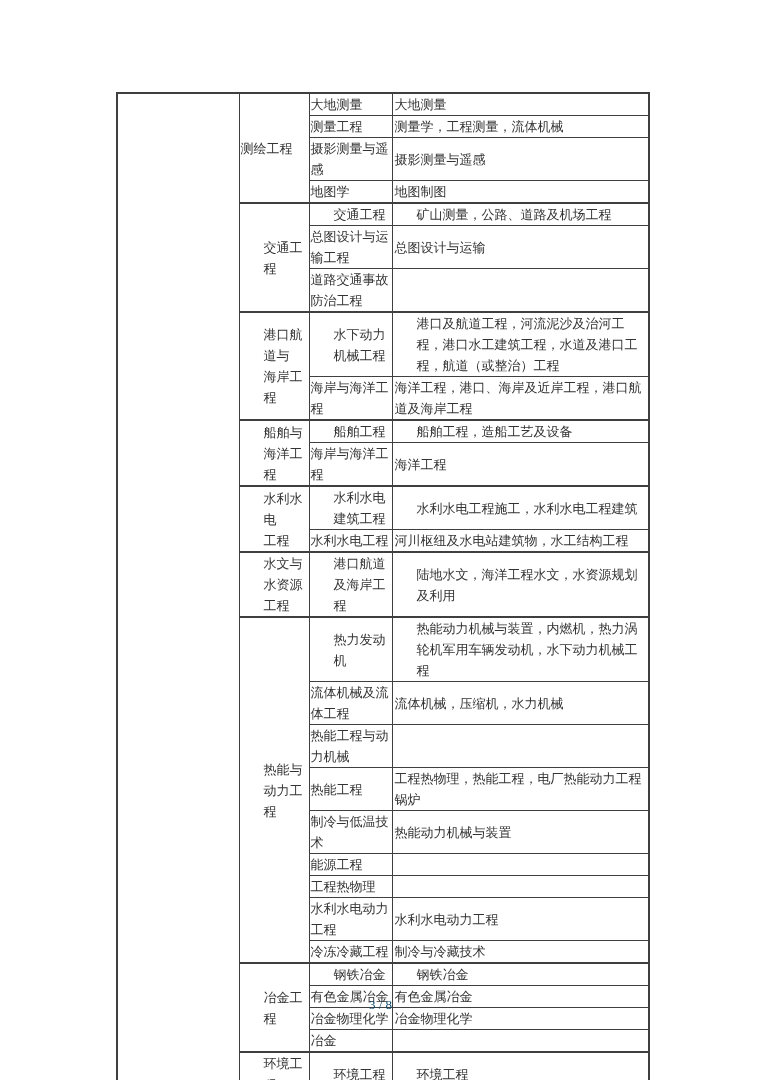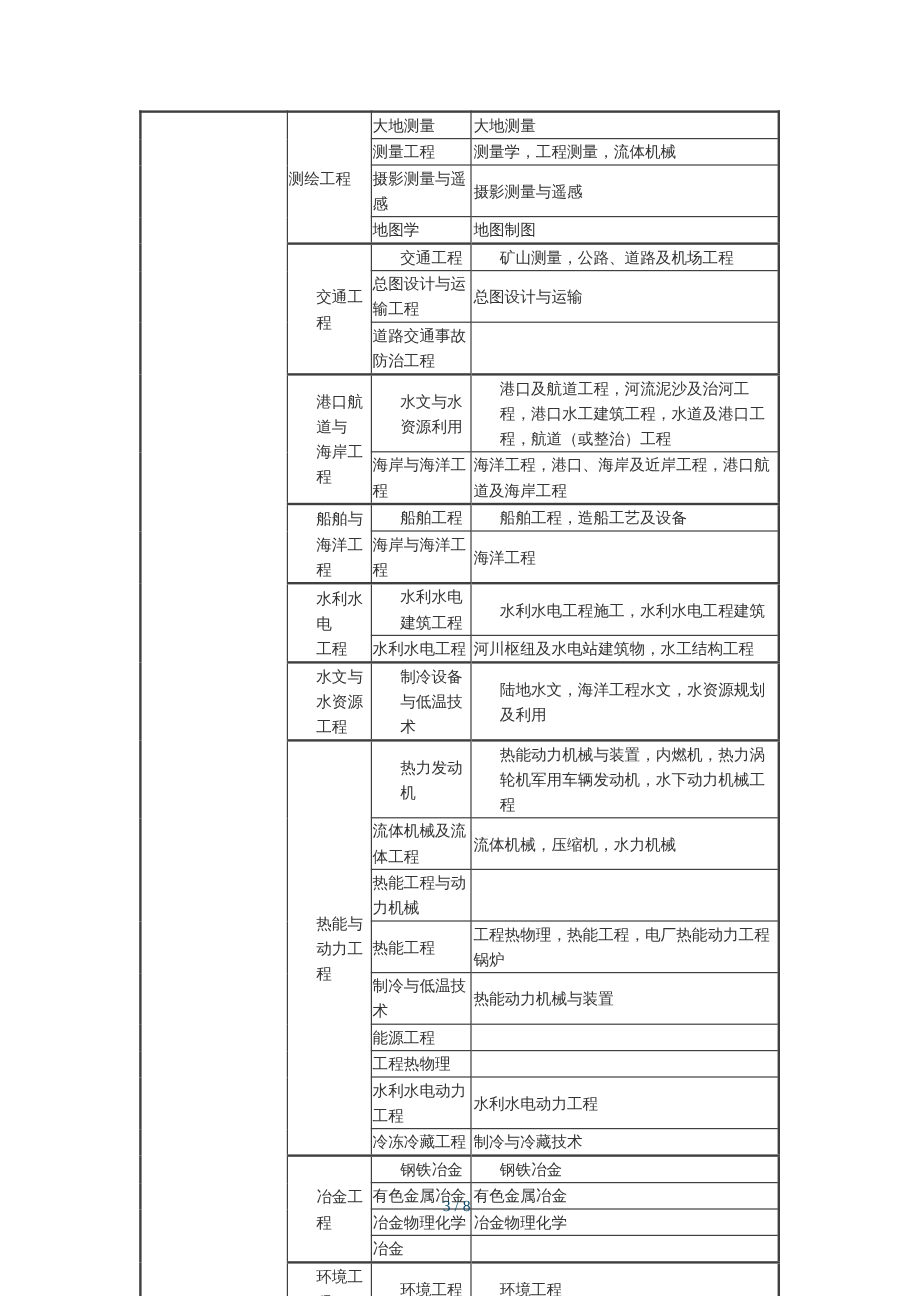--- a/index.html
+++ b/index.html
@@ -94,21 +94,21 @@
           <td class="col3">总图设计与运输工程</td>
           <td class="col4">总图设计与运输</td>
         </tr>
         <tr>
           <td class="col3">道路交通事故防治工程</td>
           <td class="col4"></td>
         </tr>
         <tr class="cat-start">
           <td rowspan="2" class="col2">港口航道与
 海岸工程</td>
-          <td class="col3">水文与水资源利用</td>
+          <td class="col3">水下动力机械工程</td>
           <td class="col4">港口及航道工程，河流泥沙及治河工程，港口水工建筑工程，水道及港口工程，航道（或整治）工程</td>
         </tr>
         <tr>
           <td class="col3">海岸与海洋工程</td>
           <td class="col4">海洋工程，港口、海岸及近岸工程，港口航道及海岸工程</td>
         </tr>
         <tr class="cat-start">
           <td rowspan="2" class="col2">船舶与
 海洋工程</td>
           <td class="col3">船舶工程</td>
@@ -124,21 +124,21 @@
           <td class="col3">水利水电建筑工程</td>
           <td class="col4">水利水电工程施工，水利水电工程建筑</td>
         </tr>
         <tr>
           <td class="col3">水利水电工程</td>
           <td class="col4">河川枢纽及水电站建筑物，水工结构工程</td>
         </tr>
         <tr class="cat-start">
           <td rowspan="1" class="col2">水文与
 水资源工程</td>
-          <td class="col3">制冷设备与低温技术</td>
+          <td class="col3">港口航道及海岸工程</td>
           <td class="col4">陆地水文，海洋工程水文，水资源规划及利用</td>
         </tr>
         <tr class="cat-start">
           <td rowspan="9" class="col2">热能与
 动力工程</td>
           <td class="col3">热力发动机</td>
           <td class="col4">热能动力机械与装置，内燃机，热力涡轮机军用车辆发动机，水下动力机械工程</td>
         </tr>
         <tr>
           <td class="col3">流体机械及流体工程</td>

